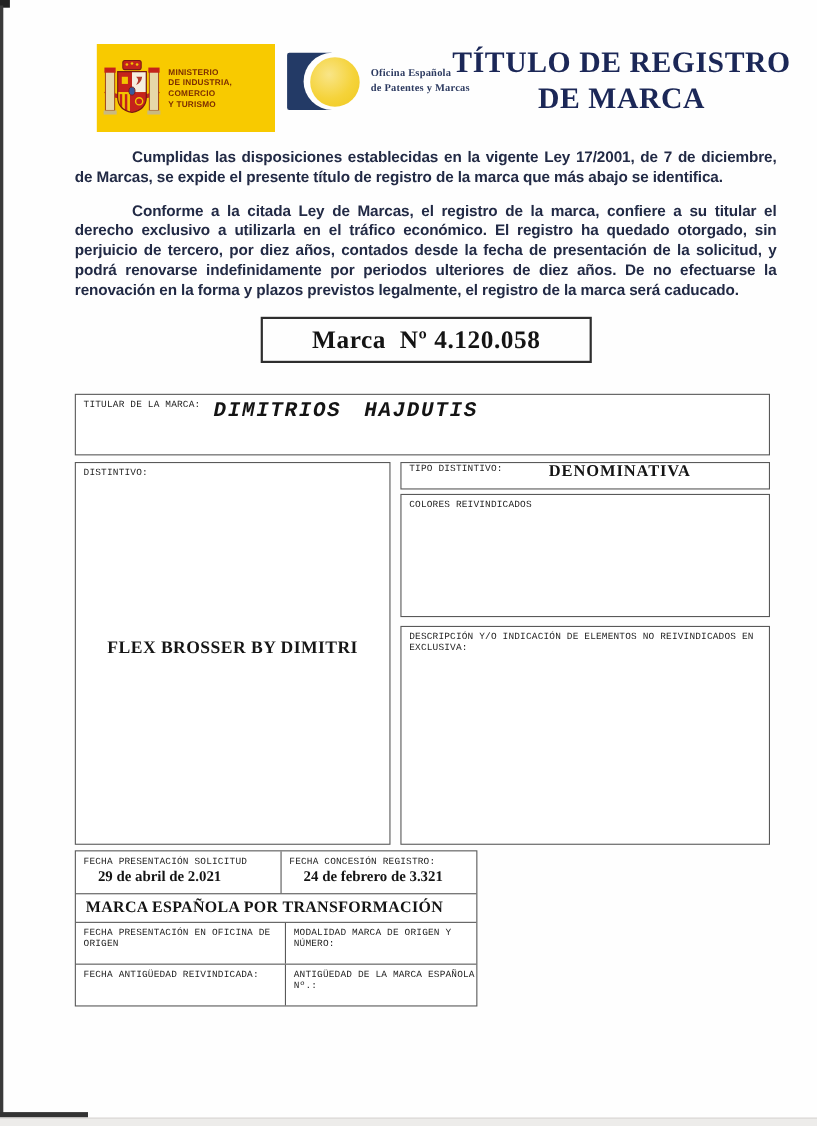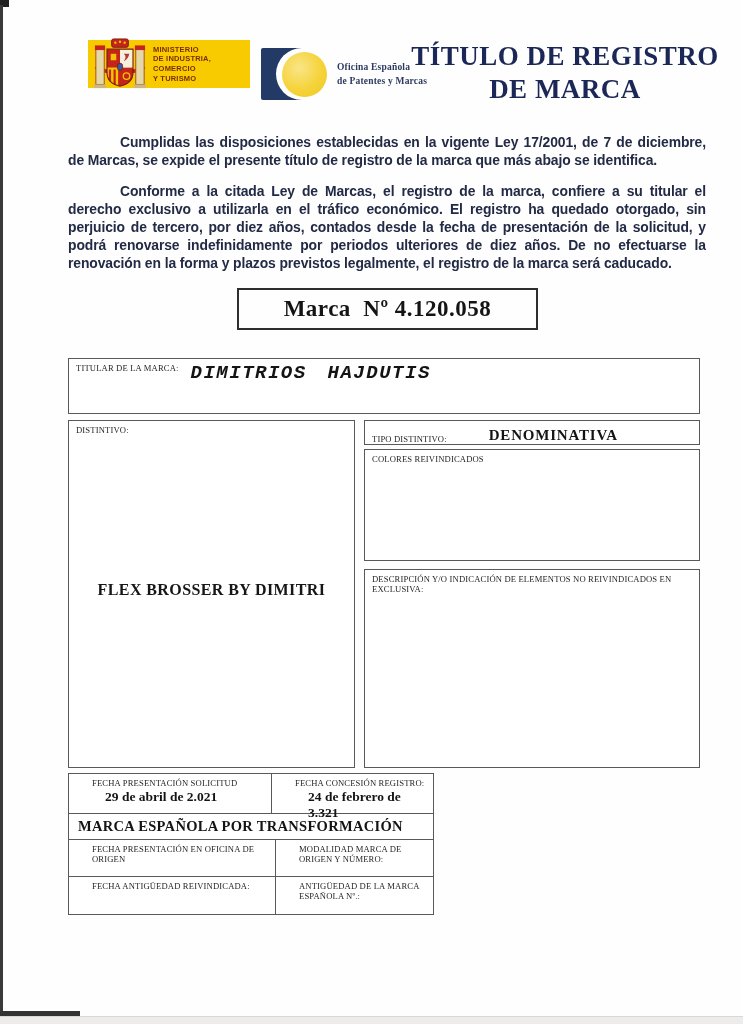--- a/index.html
+++ b/index.html
@@ -7,21 +7,21 @@
   body { font-family:"Liberation Sans", sans-serif; position:relative; overflow:hidden; }
   .page { position:absolute; inset:0; background:#fefefe; }
 
   
   .scan-left-line { position:absolute; left:0; top:5px; width:3px; height:1008px; background:#3a3a3a; }
   .scan-corner-top { position:absolute; left:0; top:0; width:9px; height:7px; background:#222; }
   .scan-corner-bottom { position:absolute; left:0; top:1011px; width:80px; height:5px; background:#333; }
   .scan-bottom-strip { position:absolute; left:0; top:1016px; width:743px; height:8px; background:#edecea; border-top:1px solid #d9d8d5; }
 
   
-  .ministry-logo { position:absolute; left:88px; top:40px; width:162px; height:48px;
+  .ministry-logo { position:absolute; left:88px; top:40px; width:162px; height:80px;
     background:#f8ca00; display:flex; align-items:center; gap:7px; padding:4px 6px; }
   .ministry-text { font-size:7.5px; font-weight:bold; color:#7c2d00; line-height:1.3; letter-spacing:.2px; }
   .coat-svg { width:52px; height:56px; flex:0 0 auto; }
 
   .oepm-logo { position:absolute; left:261px; top:45px; width:170px; height:58px; display:flex; align-items:center; }
   .oepm-mark { position:relative; width:70px; height:56px; flex:0 0 auto; }
   .oepm-square { position:absolute; left:0; top:2px; width:42px; height:52px; background:#233a66; border-radius:2px; }
   .oepm-white-circle { position:absolute; left:15px; top:2px; width:52px; height:52px; border-radius:50%; background:#fefefe; }
   .oepm-yellow-circle { position:absolute; left:21px; top:6px; width:45px; height:45px; border-radius:50%;
     background:radial-gradient(circle at 38% 35%, #f9e588 0%, #f5d33a 55%, #efc81d 100%); }
@@ -40,44 +40,44 @@
   .intro p + p { margin-top:13px; }
 
   
   .marca-box { position:absolute; left:237px; top:288px; width:301px; height:42px;
     border:2px solid #2e2e2e; display:flex; align-items:center; justify-content:center;
     font-family:"Liberation Serif", serif; font-weight:bold; font-size:23px; color:#141414;
     white-space:pre; letter-spacing:.5px; }
 
   
   .fbox { position:absolute; border:1px solid #595959; background:#fff; }
-  .flabel { font-family:Liberation Serif, serif; font-size:8.6px; color:#1f1f1f;
+  .flabel { font-family:Liberation Mono, monospace; font-size:8.6px; color:#1f1f1f;
     letter-spacing:.15px; padding:4px 0 0 7px; }
 
   .box-titular   { left:68px;  top:358px; width:632px; height:56px; }
   .titular-row { display:flex; align-items:flex-start; }
   .titular-value { font-family:"Liberation Mono", monospace; font-weight:bold; font-style:italic;
     font-size:19px; color:#141414; letter-spacing:1.5px; word-spacing:8px; padding:3px 0 0 12px; }
 
   .box-distintivo { left:68px; top:420px; width:287px; height:348px; }
   .distintivo-value { margin-top:146px; text-align:center;
     font-family:"Liberation Serif", serif; font-weight:bold; font-size:16px; color:#161616; letter-spacing:.4px; }
 
-  .box-tipo { left:364px; top:420px; width:336px; height:25px; display:flex; align-items:flex-end; }
+  .box-tipo { left:364px; top:420px; width:336px; height:25px; display:flex; align-items:flex-start; }
   .box-tipo .flabel { padding-top:0; }
   .tipo-value { font-family:"Liberation Serif", serif; font-weight:bold; font-size:15px;
     color:#141414; letter-spacing:.8px; margin-left:42px; }
 
   .box-colores    { left:364px; top:449px; width:336px; height:112px; }
   .box-descripcion{ left:364px; top:569px; width:336px; height:199px; }
 
   .left-table { left:68px; top:773px; width:366px; height:142px; display:flex; flex-direction:column; }
   .lt-row { display:flex; border-bottom:1px solid #595959; }
   .lt-row:last-child { border-bottom:none; }
-  .lt-cell { border-right:1px solid #595959;margin-left:16px; }
+  .lt-cell { border-right:1px solid #595959; }
   .lt-cell:last-child { border-right:none; }
   .row-dates { height:40px; }
   .cell-fps { width:187px; } .cell-fcr { flex:1; }
   .date-value { font-family:"Liberation Serif", serif; font-weight:bold; font-size:13.5px;
     color:#141414; padding:1px 0 0 20px; }
   .row-transf-header { height:26px; align-items:center; }
   .transf-header { font-family:"Liberation Serif", serif; font-weight:bold; font-size:14.5px;
     color:#141414; letter-spacing:.3px; padding-left:9px; }
   .row-origen { height:38px; }
   .cell-half { width:191px; } .cell-rest { flex:1; }

